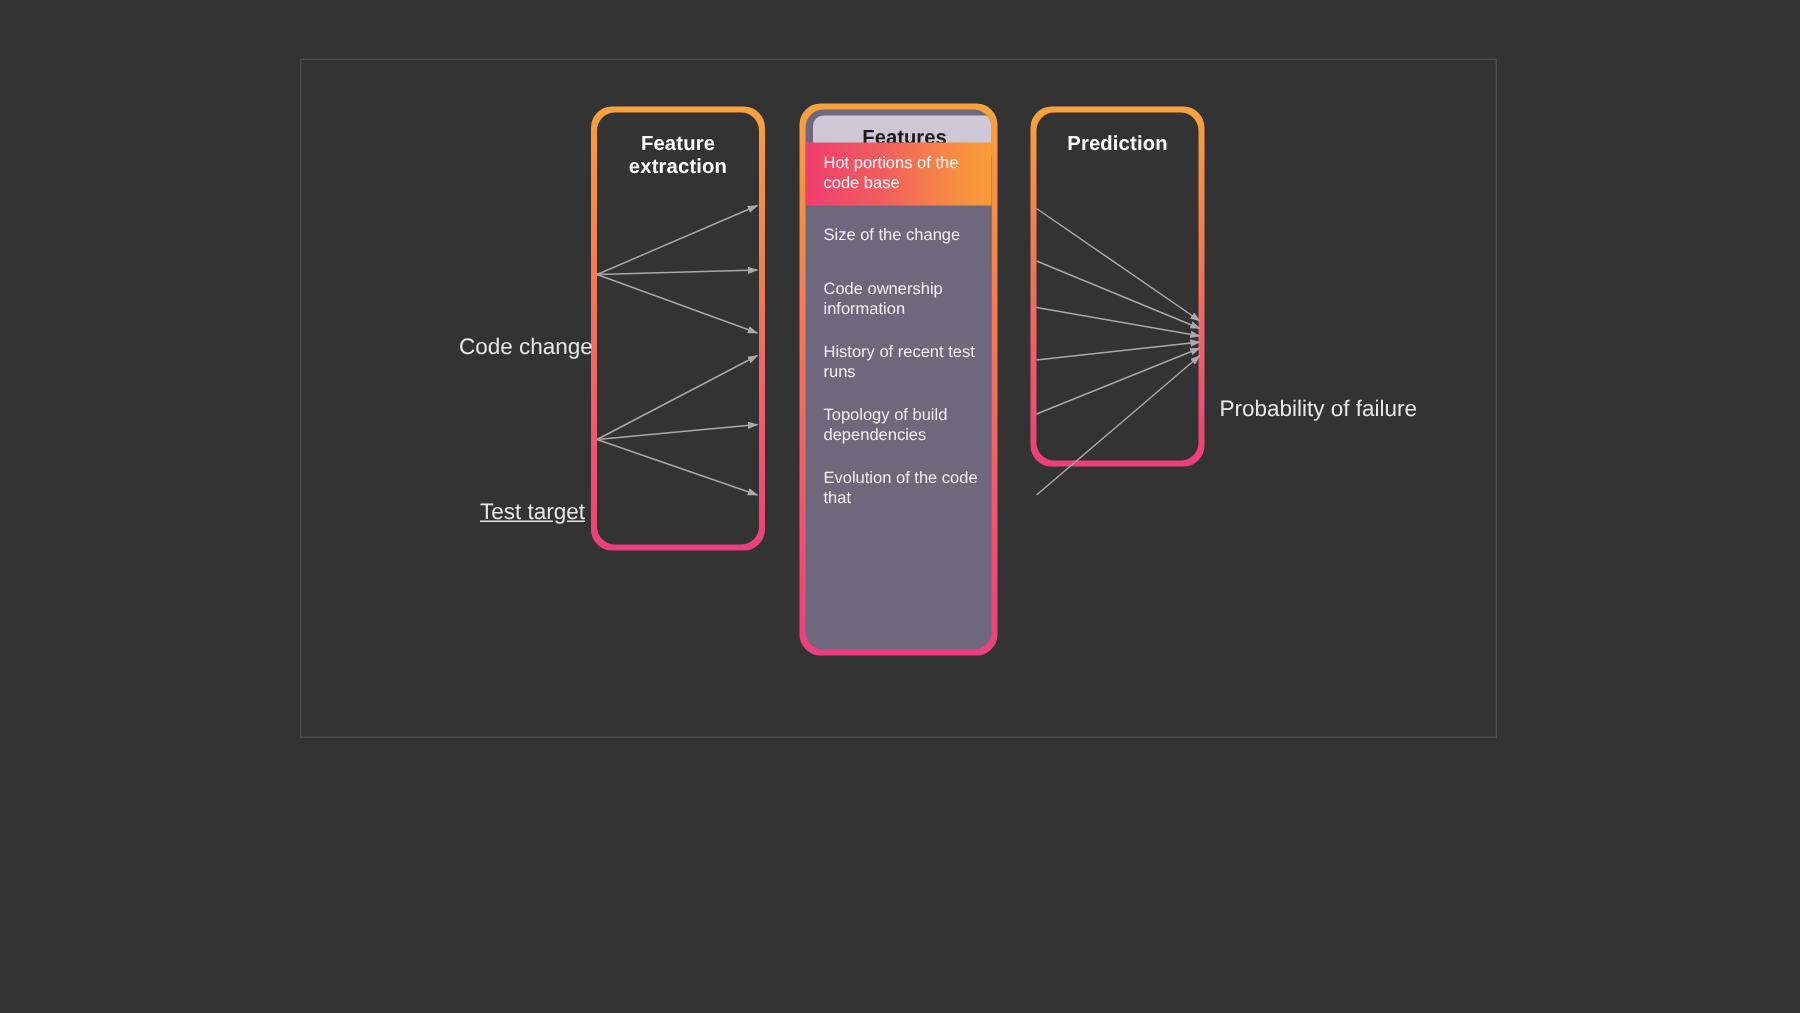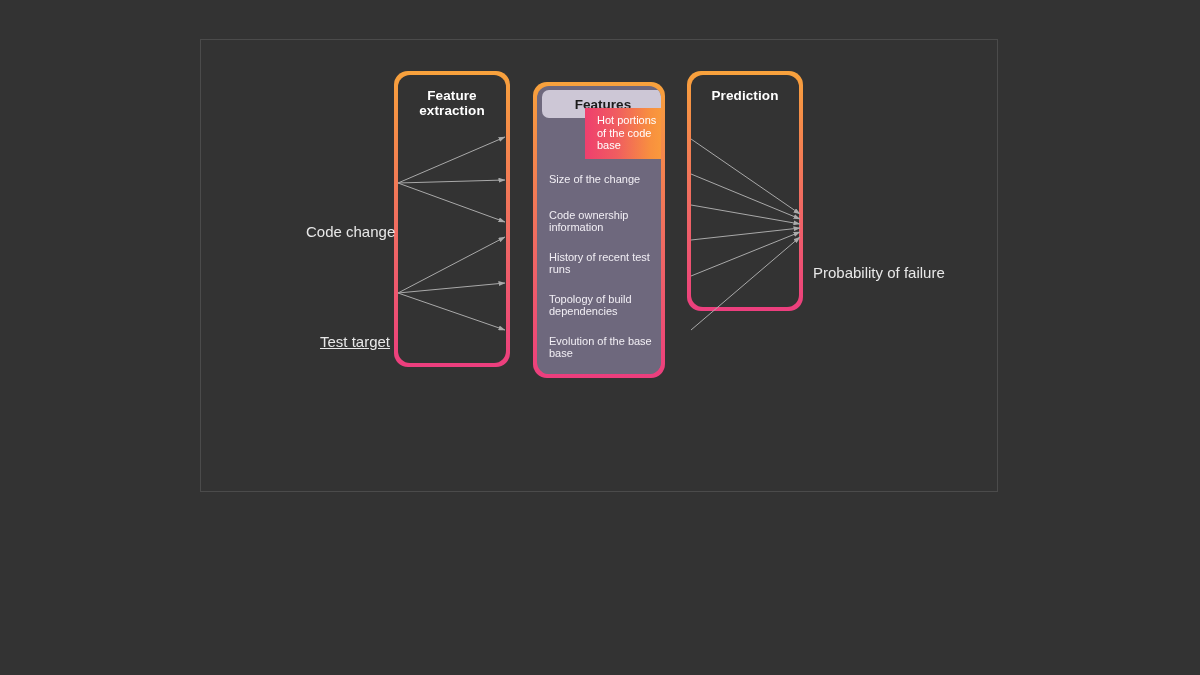--- a/index.html
+++ b/index.html
@@ -55,23 +55,23 @@
     height: 296px;
   }
   #panel-prediction {
     left: 687px;
     top: 71px;
     width: 116px;
     height: 240px;
   }
   #panel-features {
     left: 533px;
-    top: 82px;
+    top: 69px;
     width: 132px;
-    height: 296px;
+    height: 368px;
   }
   #panel-features .panel-inner {
     background: #6e687d;
   }
 
   .panel-title {
     position: absolute;
     left: 0;
     right: 0;
     top: 13px;
@@ -124,21 +124,20 @@
     color: #f2eff5;
     font-size: 11px;
     line-height: 12.5px;
     min-height: 42px;
     display: flex;
     align-items: center;
   }
   .feature-item.highlight {
     background: linear-gradient(90deg, #ef3f6e 0%, #f05d60 38%, #f8903f 78%, #fba03a 100%);
     color: #ffffff;
-    margin-left: 48px;
   }
 
   
   .side-label {
     position: absolute;
     color: #e8e8e8;
     font-size: 15px;
     line-height: 13px;
     white-space: nowrap;
     margin-top: 48px;
@@ -199,21 +198,21 @@
           <div class="feature-item">
             <span>Code ownership information</span>
           </div>
           <div class="feature-item">
             <span>History of recent test runs</span>
           </div>
           <div class="feature-item">
             <span>Topology of build dependencies</span>
           </div>
           <div class="feature-item">
-            <span>Evolution of the base base</span>
+            <span>Evolution of the code that</span>
           </div>
         </div>
     </div>
   </div>
 
   <div class="panel" id="panel-prediction">
     <div class="panel-inner">
       <div class="panel-title">Prediction</div>
     </div>
   </div>

